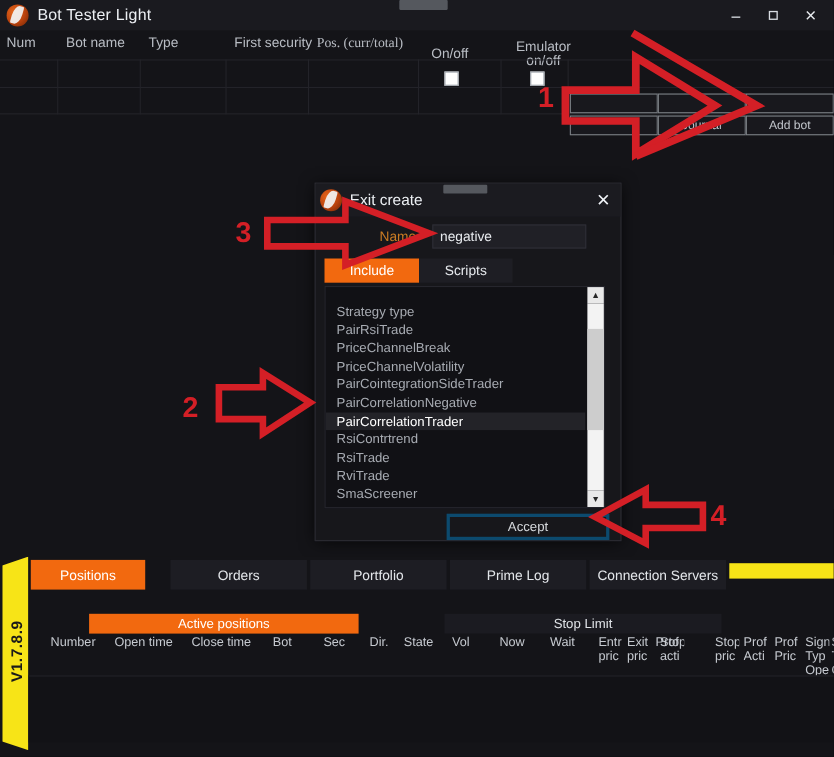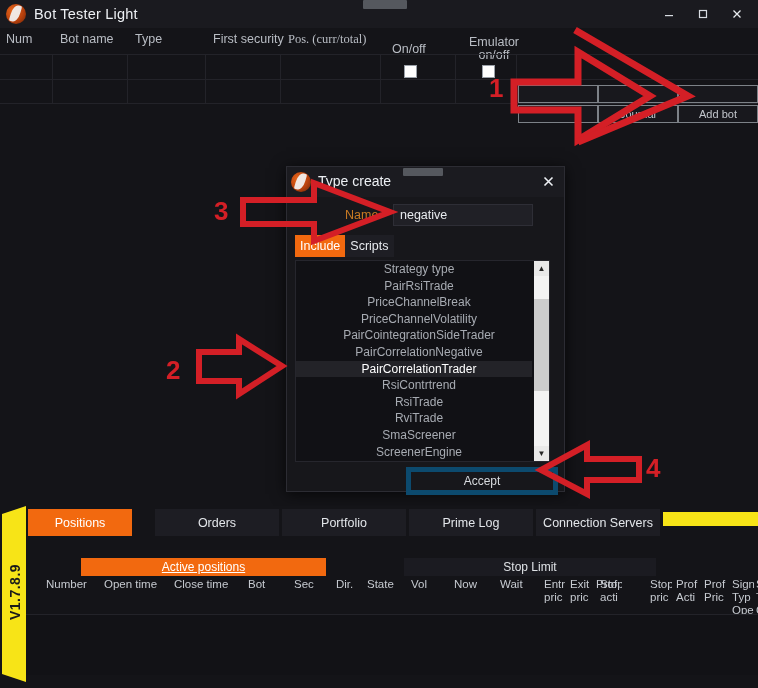--- a/index.html
+++ b/index.html
@@ -72,38 +72,38 @@
   .name-row{position:absolute;left:0;top:37px;width:277px;height:24px;}
   .name-label{position:absolute;left:58px;top:4px;font-size:12.5px;color:#c97b23;}
   .name-input{
     position:absolute;left:106px;top:0px;width:140px;height:22px;
     background:#202026;border:1px solid #2e2e36;color:#e7eaee;font-size:12.5px;
     padding:0 6px;box-sizing:border-box;font-family:"Liberation Sans",sans-serif;
     display:flex;align-items:center;
   }
 
   .tabs2{position:absolute;left:8px;top:68px;height:22px;display:flex;}
-  .tab2{height:22px;padding:0 5px;display:flex;align-items:center;justify-content:center;
+  .tab2{height:22px;padding:0 23px;display:flex;align-items:center;justify-content:center;
     font-size:12.5px;color:#e6e9ed;background:#1e1e24;}
   .tab2.active{background:#f2690f;color:#ffffff;}
 
   .list-wrap{position:absolute;left:8px;top:93px;width:253px;height:200px;background:#111115;
     border:1px solid #26262d;overflow:hidden;}
-  .list{position:absolute;left:0;top:0;width:236px;text-align:center;}
+  .list{position:absolute;left:0;top:14px;width:236px;}
   .li{height:16.6px;line-height:16.6px;font-size:12px;color:#a7abb2;padding-left:10px;white-space:nowrap;}
   .li.sel{background:#232328;color:#ffffff;font-weight:normal;}
   .sbar{position:absolute;right:0;top:0;width:15px;height:200px;background:#1c1c21;}
   .sb-arrow{position:absolute;left:0;width:15px;height:15px;background:#e9e9e9;
      display:flex;align-items:center;justify-content:center;color:#262626;font-size:8px;}
   .sb-track{position:absolute;left:0;top:15px;width:15px;height:170px;background:#f3f3f3;}
   .sb-thumb{position:absolute;left:0;top:38px;width:15px;height:92px;background:#cdcdcd;}
 
   .accept{
     position:absolute;left:119px;top:300px;width:142px;height:18px;
-    border:5px solid #0c4a6e;background:#17171b;color:#d7dade;font-size:12px;
+    border:3px solid #0c4a6e;background:#17171b;color:#d7dade;font-size:12px;
     display:flex;align-items:center;justify-content:center;
   }
 
   
   .vstrip{position:absolute;left:2px;top:506px;width:24px;height:176px;background:#f7e417;
      clip-path:polygon(0 8px,100% 0,100% 100%,0 calc(100% - 8px));}
   .vtext{position:absolute;left:-57px;top:78px;width:140px;text-align:center;
      transform:rotate(-90deg);font-size:14px;font-weight:bold;color:#1a1a1a;letter-spacing:.5px;}
 
   
@@ -199,21 +199,21 @@
       <div class="gbtn" style="left:160px;top:20px;">Add bot</div>
     </div>
   </div>
 
   <div class="dialog">
     <div class="dlg-title">
       <div class="dlg-logo">
         <div class="ball"></div>
           <div class="leaf"></div>
       </div>
-      <div class="dlg-title-text">Type create</div>
+      <div class="dlg-title-text">Exit create</div>
       <div class="dlg-pill"></div>
       <div class="dlg-close">
         <svg width="13" height="13" viewBox="0 0 13 13">
             <path d="M2.5 2.5 L10.5 10.5 M10.5 2.5 L2.5 10.5" stroke="#eef1f5" stroke-width="1.6"></path>
           </svg>
       </div>
     </div>
 
     <div class="name-row">
       <div class="name-label">Name</div>
@@ -260,21 +260,21 @@
       <div class="tab active" style="left:2px;width:104px;">Positions</div>
       <div class="tab" style="left:129px;width:124px;">Orders</div>
       <div class="tab" style="left:256px;width:124px;">Portfolio</div>
       <div class="tab" style="left:383px;width:124px;">Prime Log</div>
       <div class="tab" style="left:510px;width:124px;">Connection Servers</div>
       <div class="tab yellow" style="left:637px;width:95px;height:14px;top:3px;"></div>
     </div>
 
 
     <div class="subrow2">
-      <div class="subtab2 active" style="left:55px;width:245px;text-decoration:underline;">Active positions</div>
+      <div class="subtab2 active" style="left:55px;width:245px;">Active positions</div>
       <div class="subtab2" style="left:378px;width:252px;">Stop Limit</div>
     </div>
 
     <div class="colhead">
       <div class="ch" style="left:20px;width:56px;">Number</div>
       <div class="ch" style="left:78px;width:62px;">Open time</div>
       <div class="ch" style="left:148px;width:62px;">Close time</div>
       <div class="ch" style="left:222px;width:30px;">Bot</div>
       <div class="ch" style="left:268px;width:22px;">Sec</div>
       <div class="ch" style="left:310px;width:28px;">Dir.</div>

